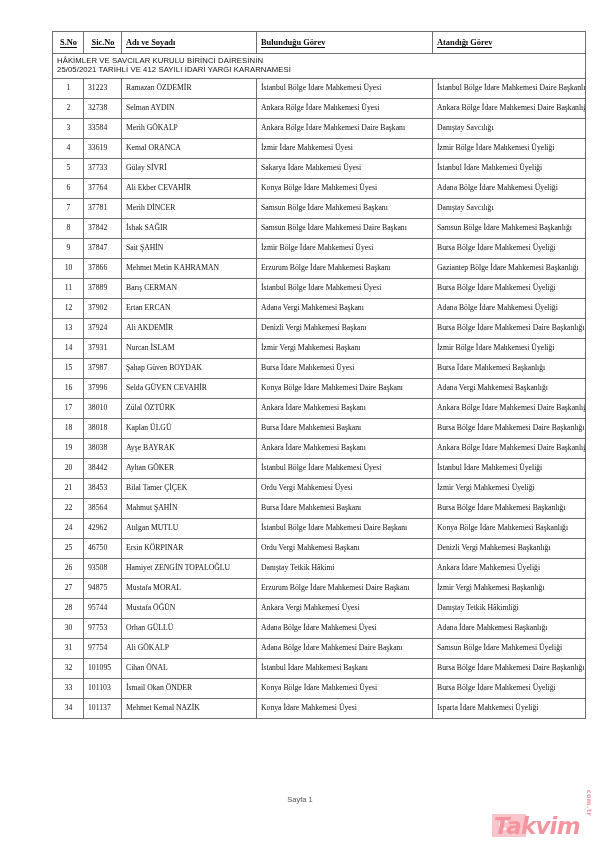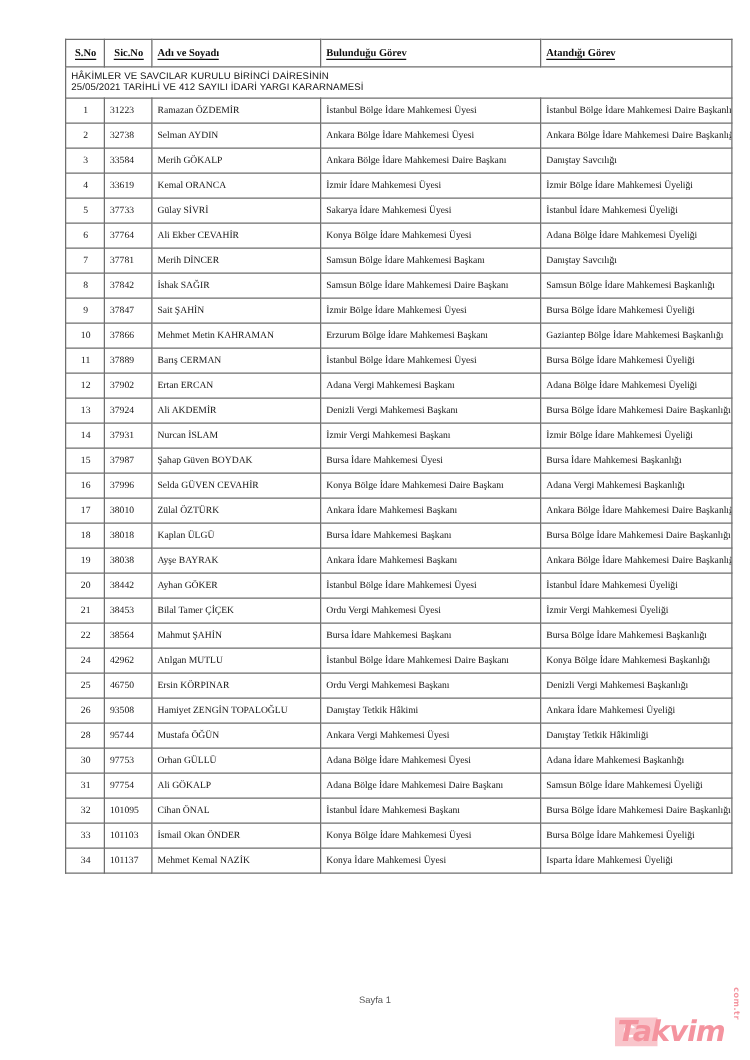--- a/index.html
+++ b/index.html
@@ -362,20 +362,27 @@
           <td class="c-new">Denizli Vergi Mahkemesi Başkanlığı</td>
         </tr>
         <tr>
           <td class="c-sno">26</td>
           <td class="c-sic">93508</td>
           <td class="c-name">Hamiyet ZENGİN TOPALOĞLU</td>
           <td class="c-cur">Danıştay Tetkik Hâkimi</td>
           <td class="c-new">Ankara İdare Mahkemesi Üyeliği</td>
         </tr>
         <tr>
+          <td class="c-sno">27</td>
+          <td class="c-sic">94875</td>
+          <td class="c-name">Mustafa MORAL</td>
+          <td class="c-cur">Erzurum Bölge İdare Mahkemesi Daire Başkanı</td>
+          <td class="c-new">İzmir Vergi Mahkemesi Başkanlığı</td>
+        </tr>
+        <tr>
           <td class="c-sno">28</td>
           <td class="c-sic">95744</td>
           <td class="c-name">Mustafa ÖĞÜN</td>
           <td class="c-cur">Ankara Vergi Mahkemesi Üyesi</td>
           <td class="c-new">Danıştay Tetkik Hâkimliği</td>
         </tr>
         <tr>
           <td class="c-sno">30</td>
           <td class="c-sic">97753</td>
           <td class="c-name">Orhan GÜLLÜ</td>

